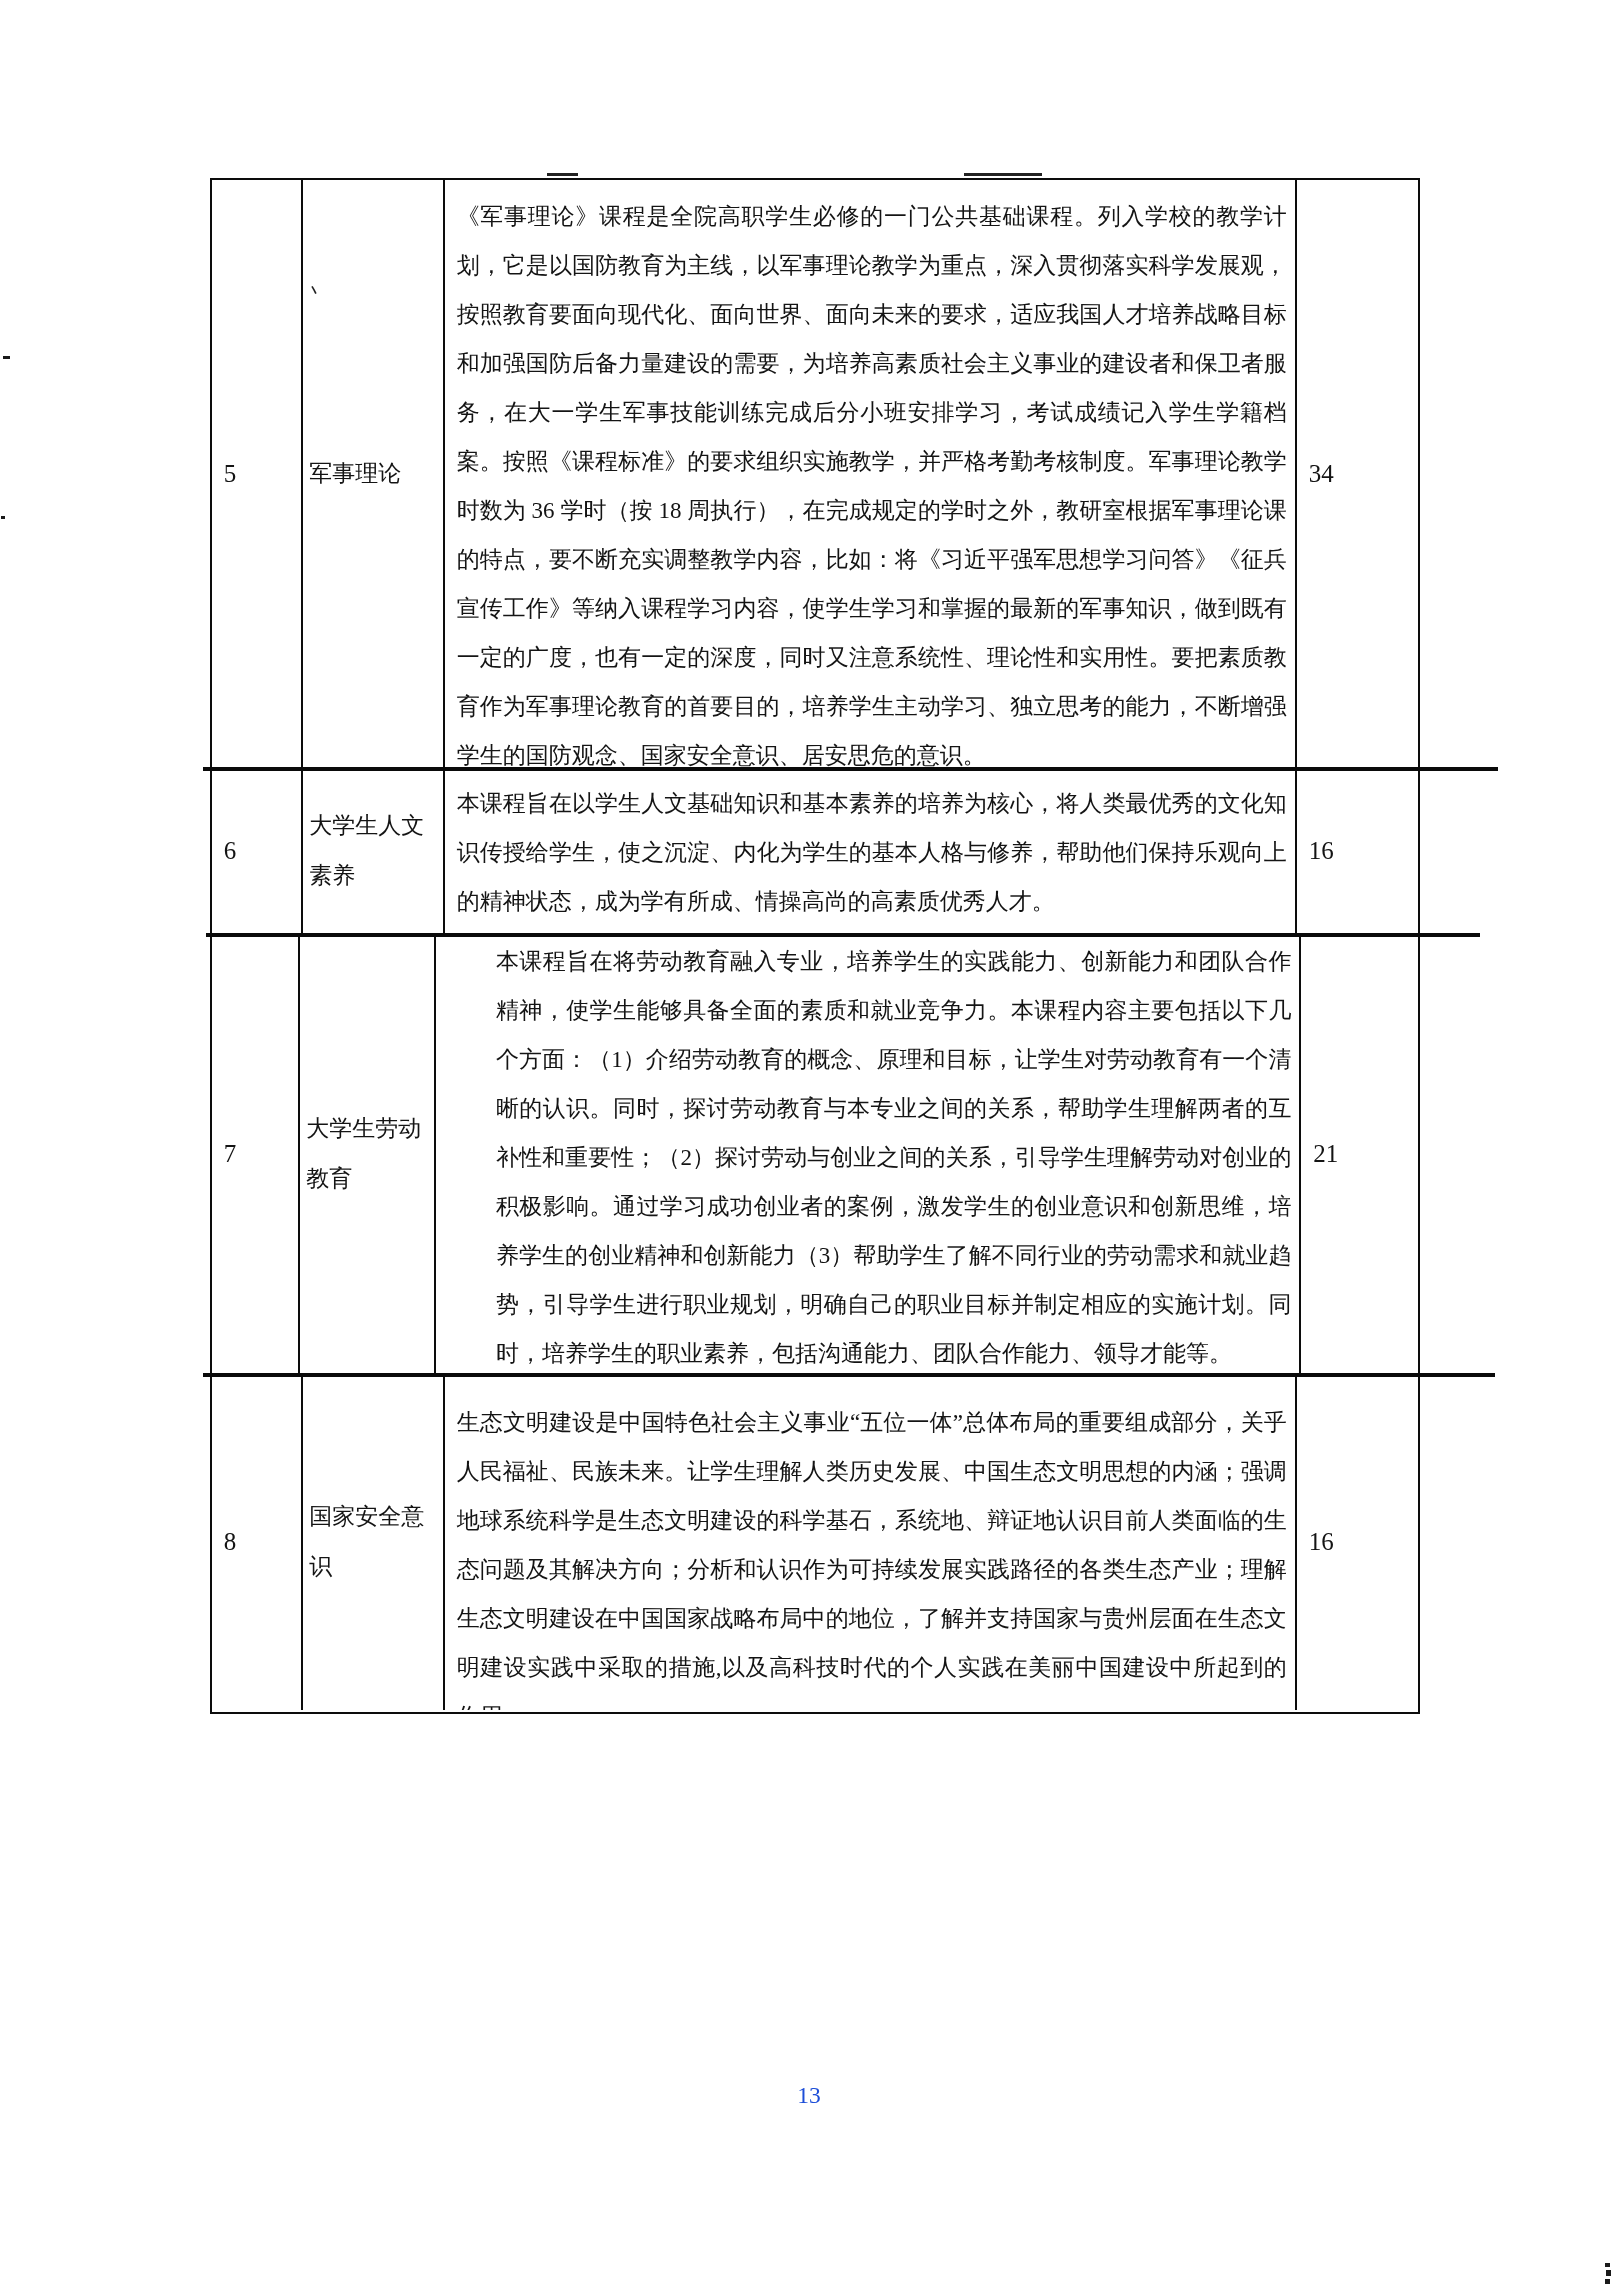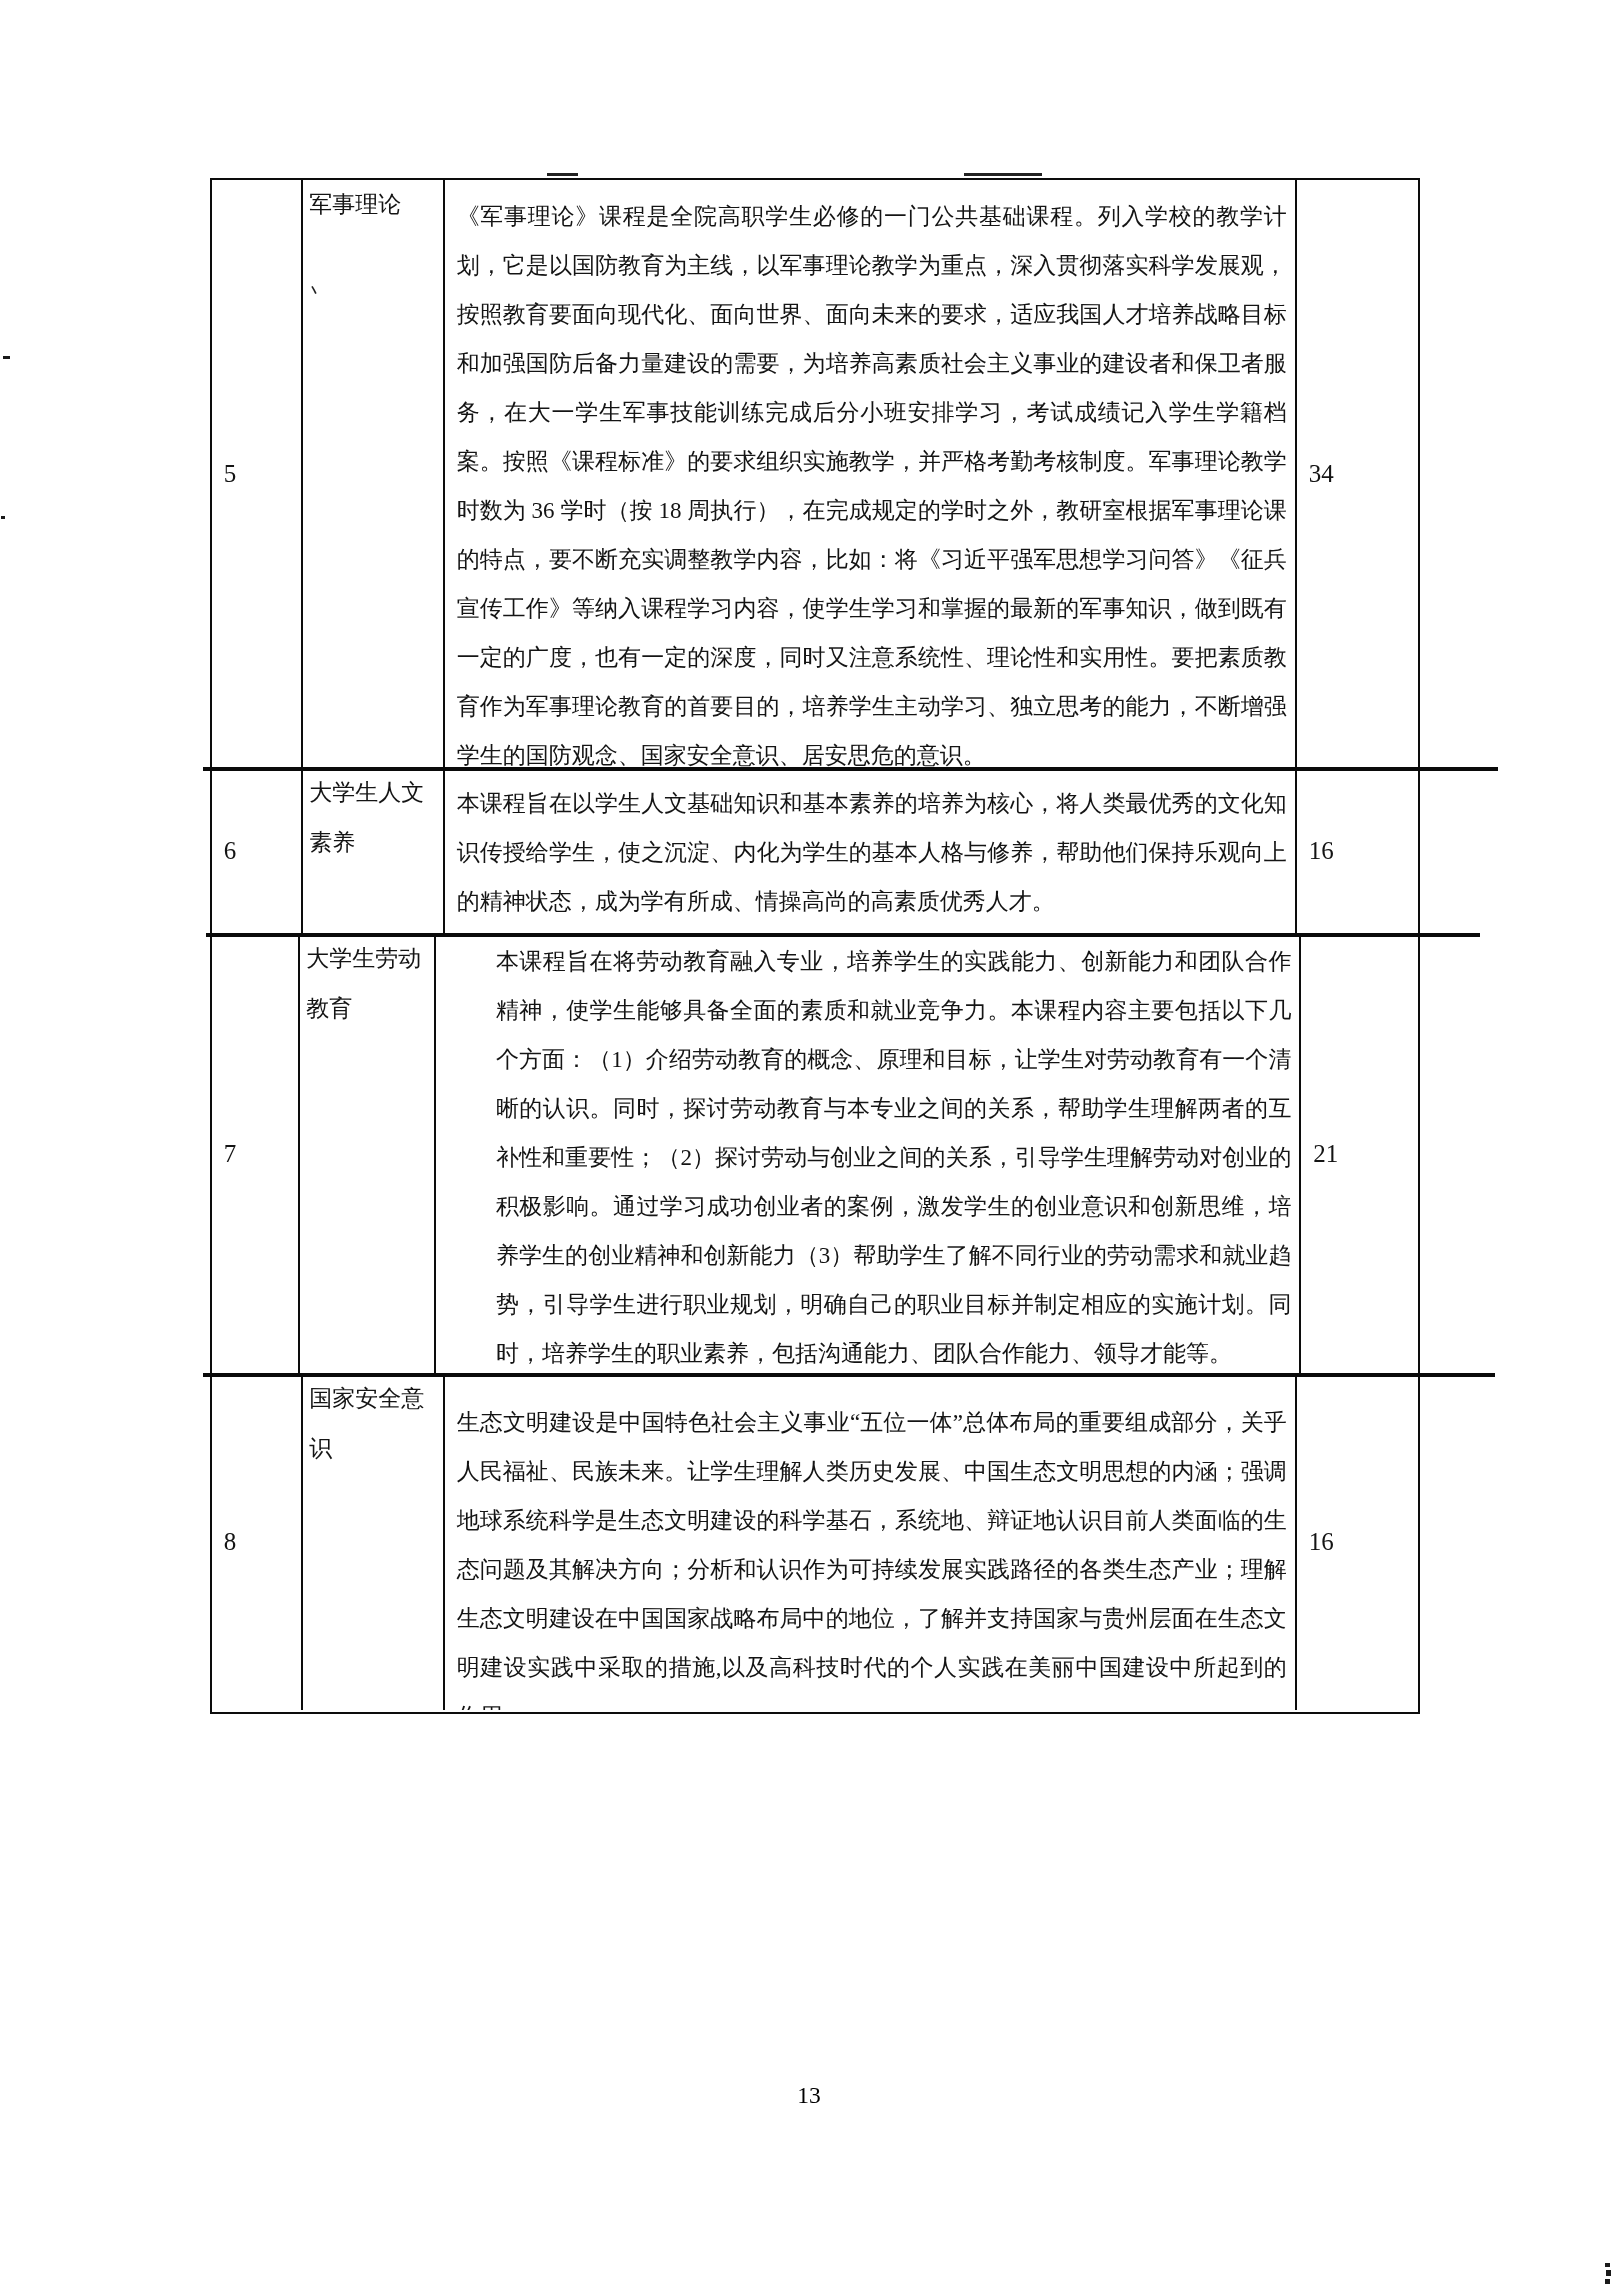--- a/index.html
+++ b/index.html
@@ -37,21 +37,21 @@
   .cell:last-child{border-right:none;}
 
   .cell-no{
     width:92px;
     display:flex;align-items:center;
     padding-left:11.7px;
     font-size:25px;
   }
   .cell-name{
     width:144px;
-    display:flex;flex-direction:column;justify-content:flex-start;
+    display:flex;flex-direction:column;justify-content:center;
     padding-left:6.5px;padding-right:3.9px;
     font-size:23px;line-height:50px;
     letter-spacing:0px;
   }
   .cell-desc{
     width:864px;
     font-size:23px;
     line-height:49px;
     text-align:justify;
     text-justify:inter-ideograph;
@@ -93,21 +93,21 @@
   .speck-e{left:1605px;top:2279px;width:4.6px;height:5.2px;}
   .speck-f{left:547px;top:173px;width:31px;height:2.6px;background:#222;}
   .speck-g{left:964px;top:173px;width:78px;height:2.6px;background:#222;}
 
   .page-number{
     position:absolute;
     left:0;top:2082px;
     width:1618px;
     text-align:center;
     font-size:23.5px;
-    color:#000000;
+    color:#1d4ed8;
   }
 </style>
 </head>
 <body>
 
 <div class="course-table">
 
   <div class="trow trow-5">
     <div class="cell cell-no">
       <span>5</span>

